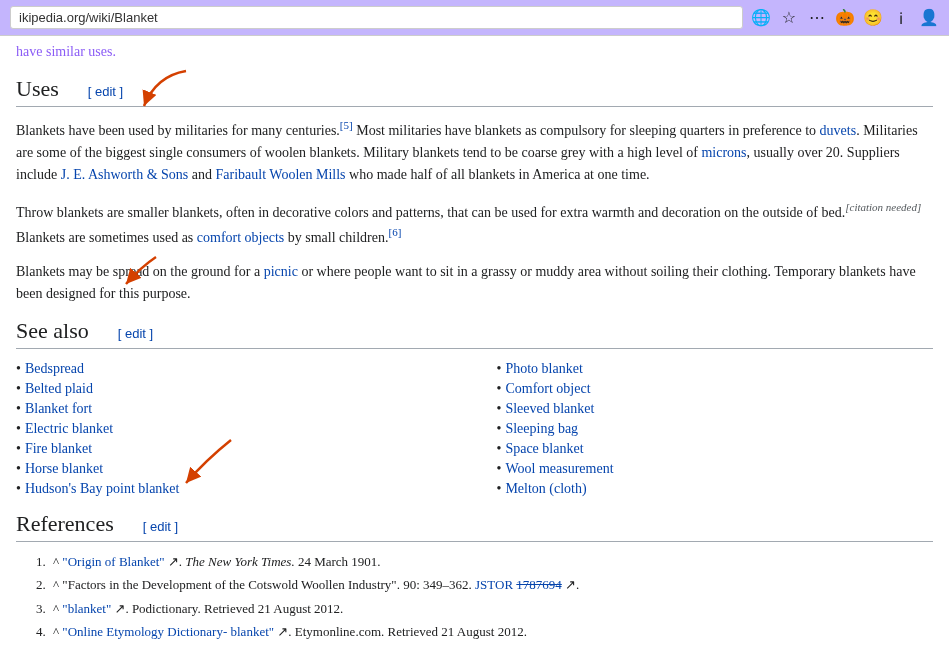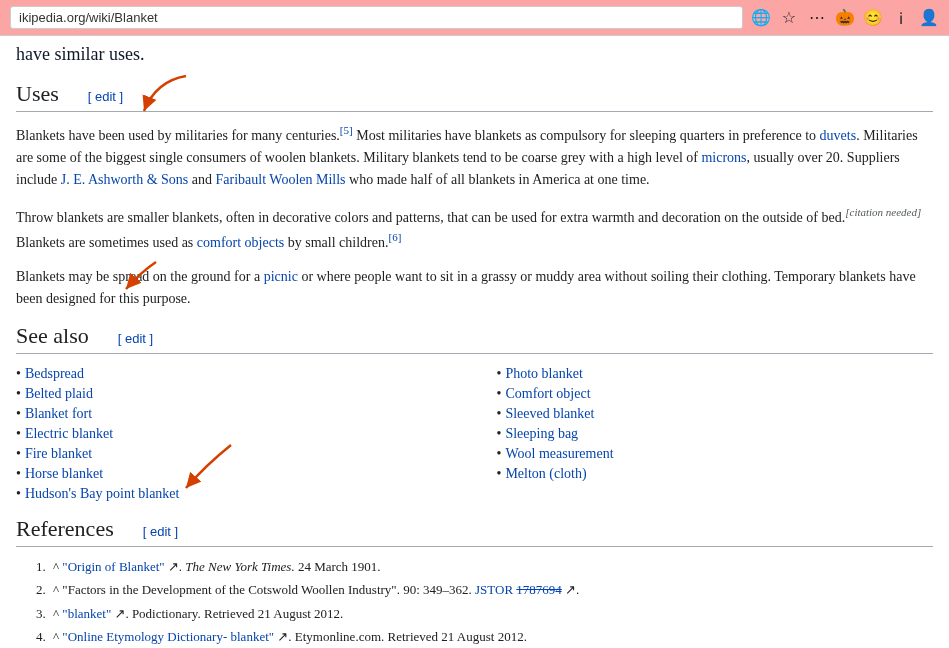--- a/index.html
+++ b/index.html
@@ -4,21 +4,21 @@
   <style>
     * { margin: 0; padding: 0; box-sizing: border-box; }
     body {
       font-family: 'Linux Libertine', 'Georgia', serif;
       font-size: 14px;
       color: #202122;
       background: #fff;
       padding: 0;
     }
     .browser-bar {
-      background: #fca5a5;
+      background: #c4b5fd;
       border-bottom: 1px solid #ccc;
       padding: 6px 10px;
       display: flex;
       align-items: center;
       gap: 8px;
       font-family: Arial, sans-serif;
       font-size: 13px;
     }
     .url-bar {
       flex: 1;
@@ -38,23 +38,23 @@
       cursor: pointer;
       font-size: 16px;
     }
     .content-area {
       padding: 8px 16px 8px 16px;
       max-width: 949px;
       position: relative;
       overflow: hidden;
     }
     .top-text {
-      font-size: 18px;
+      font-size: 14px;
       margin-bottom: 16px;
-      color: #0f172a;
+      color: #8b5cf6;
       font-family: Liberation Serif, serif;
     }
     h2.section-heading {
       font-family: 'Linux Libertine', 'Georgia', serif;
       font-size: 22px;
       font-weight: normal;
       border-bottom: 1px solid #a2a9b1;
       padding-bottom: 4px;
       margin-bottom: 10px;
       color: #202122;
@@ -249,20 +249,23 @@
           <li>
               <a href="#" class="wikilink">Comfort object</a>
             </li>
           <li>
               <a href="#" class="wikilink">Sleeved blanket</a>
             </li>
           <li>
               <a href="#" class="wikilink">Sleeping bag</a>
             </li>
           <li>
+              <a href="#" class="wikilink">Space blanket</a>
+            </li>
+          <li>
               <a href="#" class="wikilink">Wool measurement</a>
             </li>
           <li>
               <a href="#" class="wikilink">Melton (cloth)</a>
             </li>
         </ul>
       </div>
     </div>
   </div>
 

